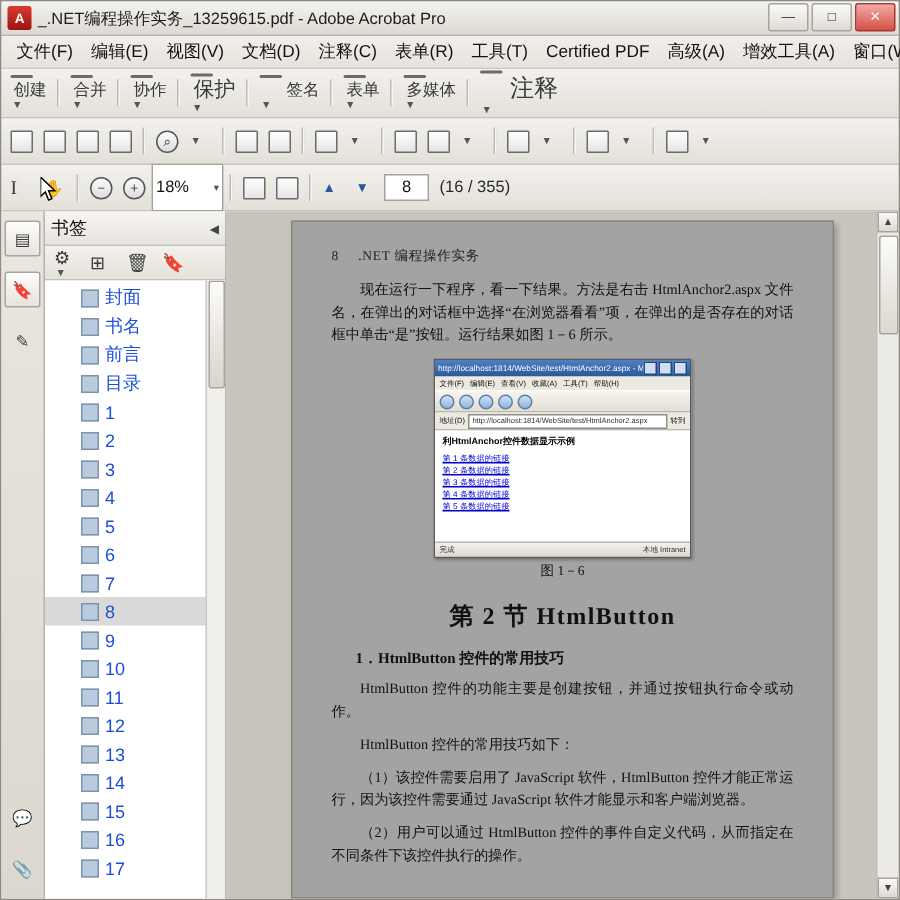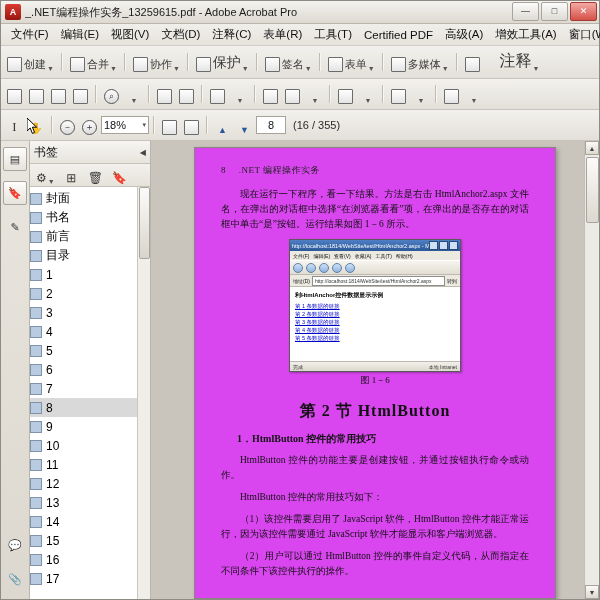--- a/index.html
+++ b/index.html
@@ -104,48 +104,49 @@
     flex: none;
     gap: 1px;
   }
   .toolbar.row1 { height: 28px; }
   .toolbar.row2 { height: 26px; }
   .toolbar.row3 { height: 26px; }
   .tbtn {
     min-width: 21px;
     height: 21px;
     display: flex;
-    align-items: flex-end;
+    align-items: flex-start;
     justify-content: center;
     border: 1px solid transparent;
     border-radius: 2px;
     font-size: 12px;
     color: #3a3a3a;
     padding: 0 2px;
     box-sizing: border-box;
+    flex-direction: column;
   }
   .tbtn.wide { min-width: 30px; }
   .sep {
     width: 1px;
     height: 18px;
     background: #bfbbb2;
     margin: 0 3px;
     border-right: 1px solid #f7f6f3;
   }
   .caret {
     font-size: 7px;
     color: #555;
     margin-left: 1px;
   }
   .zoombox {
     display: flex;
     align-items: center;
     border: 1px solid #a6a29a;
     background: #fff;
-    height: 18px;
+    height: 32px;
     width: 48px;
     padding: 0 2px;
     font-size: 11px;
     color: #111;
     box-sizing: border-box;
     justify-content: space-between;
   }
   .pagebox {
     display: flex;
     align-items: center;
@@ -247,23 +248,23 @@
     flex: 1;
     overflow: hidden;
     background: #fff;
     position: relative;
     padding-top: 2px;
   }
   .bm-item {
     display: flex;
     align-items: center;
     height: 19px;
-    padding-left: 0;
+    padding-left: 24px;
     font-size: 12px;
-    color: #000000;
+    color: #1d4ed8;
     white-space: nowrap;
   }
   .bm-item.selected {
     background: #d9d9d9;
   }
   .bm-icon {
     width: 10px; height: 10px;
     margin-right: 4px;
     background: #b9cbe0;
     border: 1px solid #7e93a8;
@@ -290,21 +291,21 @@
     flex: 1;
     background: #c9c5bc;
     position: relative;
     overflow: hidden;
     display: flex;
     justify-content: center;
   }
   .page {
     width: 362px;
     margin-top: 6px;
-    background: #d946ef;
+    background: #a3a3a3;
     border: 1px solid #8a867e;
     box-shadow: 2px 2px 4px rgba(0,0,0,.25);
     padding: 16px 26px 0 26px;
     box-sizing: border-box;
     color: #111;
     font-family: "Liberation Serif", serif;
     overflow: hidden;
   }
   .pg-head {
     font-size: 9px;
@@ -530,21 +531,21 @@
     </div>
     <div class="sep"></div>
     <div class="tbtn wide">
       <span class="icon-sq"></span>
       <span style="font-size:14px;margin-left:2px">保护</span>
       <span class="caret">▼</span>
     </div>
     <div class="sep"></div>
     <div class="tbtn wide">
       <span class="icon-sq"></span>
-      <span style="font-size:11px;margin-left:2px">签名</span>
+      <span style="font-size:11px;margin-left:18px">签名</span>
       <span class="caret">▼</span>
     </div>
     <div class="sep"></div>
     <div class="tbtn wide">
       <span class="icon-sq"></span>
       <span style="font-size:11px;margin-left:2px">表单</span>
       <span class="caret">▼</span>
     </div>
     <div class="sep"></div>
     <div class="tbtn wide">

